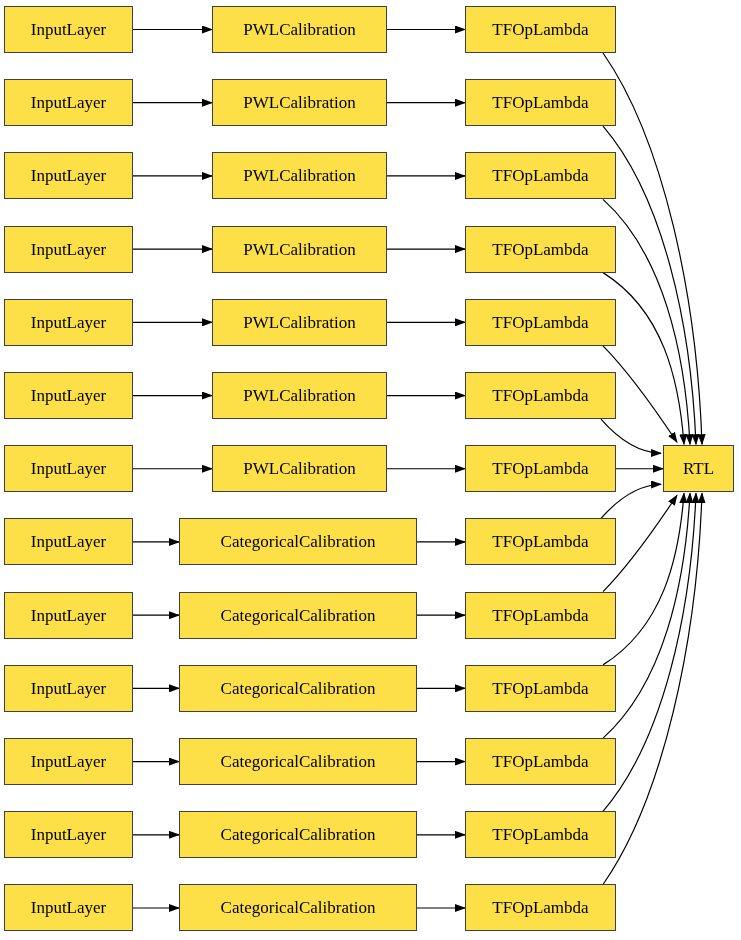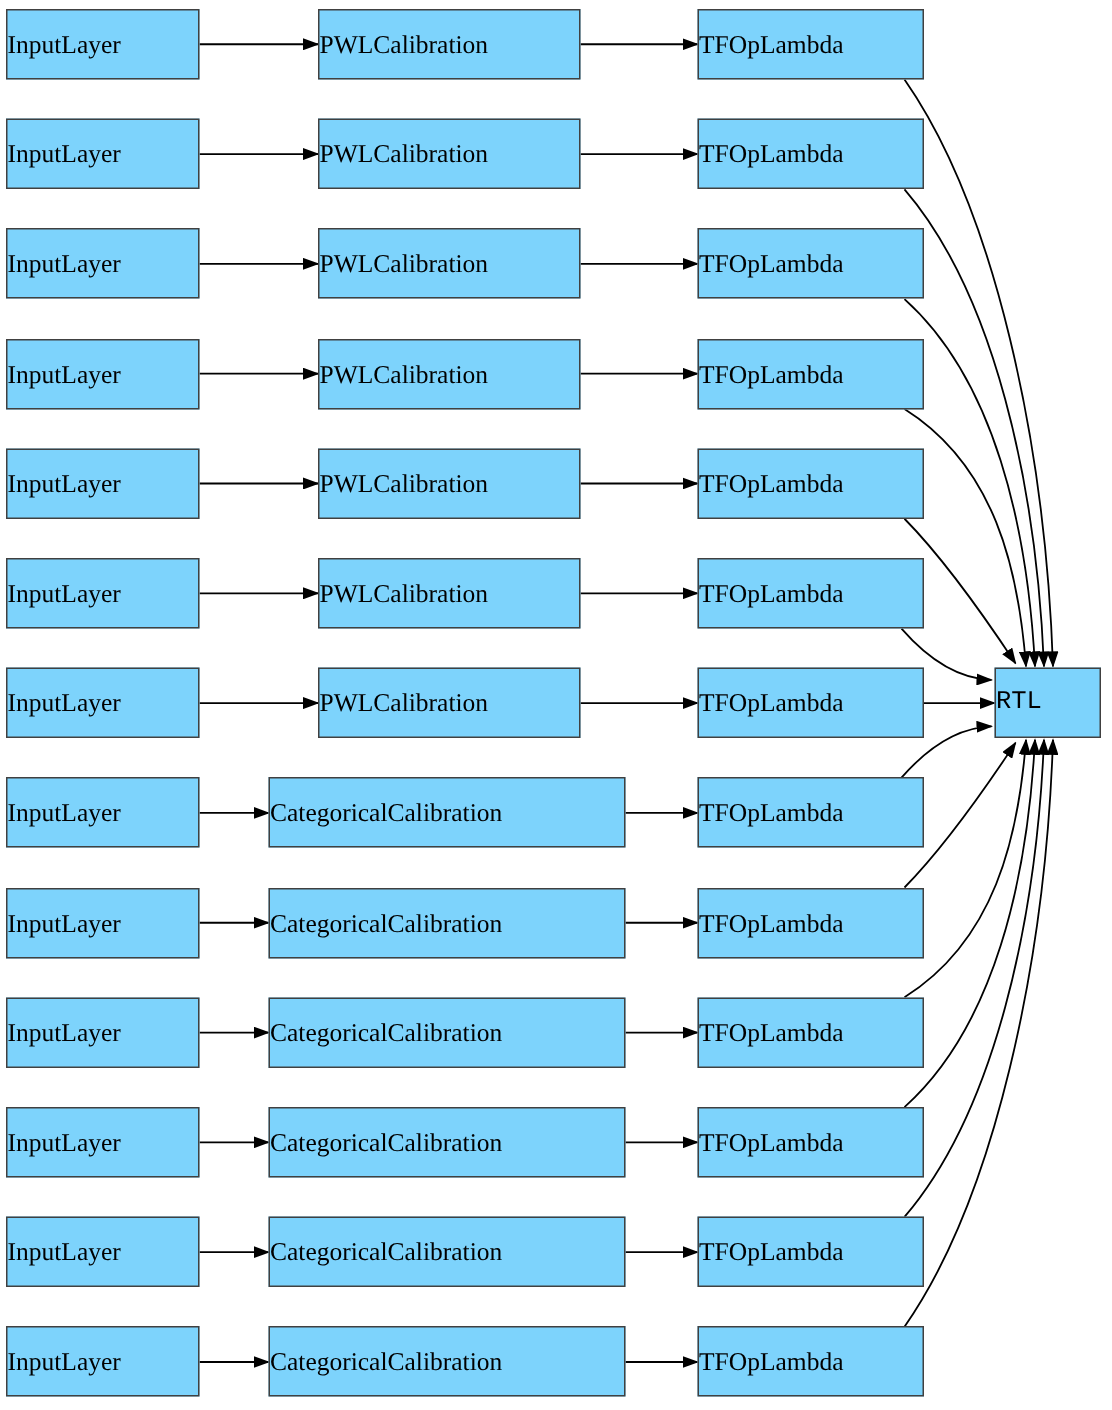--- a/index.html
+++ b/index.html
@@ -20,24 +20,25 @@
   #edge-layer {
     position: absolute;
     left: 0;
     top: 0;
     width: 741px;
     height: 940px;
   }
   .node {
     position: absolute;
     box-sizing: border-box;
-    background: #7dd3fc;
+    background: #fde047;
     border: 1.4px solid #404040;
     display: flex;
     align-items: center;
+    justify-content: center;
   }
   .node .lbl {
     font-size: 17px;
     color: #000000;
     white-space: nowrap;
     line-height: 1;
   }
 </style>
 </head>
 <body>
@@ -202,17 +203,17 @@
       </div>
       <div class="node" style="left: 4px; top: 884.496px; width: 129px; height: 47px;">
         <span class="lbl">InputLayer</span>
       </div>
       <div class="node" style="left: 179px; top: 884.496px; width: 238px; height: 47px;">
         <span class="lbl">CategoricalCalibration</span>
       </div>
       <div class="node" style="left: 465px; top: 884.496px; width: 151px; height: 47px;">
         <span class="lbl">TFOpLambda</span>
       </div>
-      <div class="node" style="left: 663px; top: 445.248px; width: 71px; height: 47px; font-family: Liberation Mono, monospace;">
+      <div class="node" style="left: 663px; top: 445.248px; width: 71px; height: 47px;">
         <span class="lbl">RTL</span>
       </div>
     </div>
 </div>
 
 </body></html>

